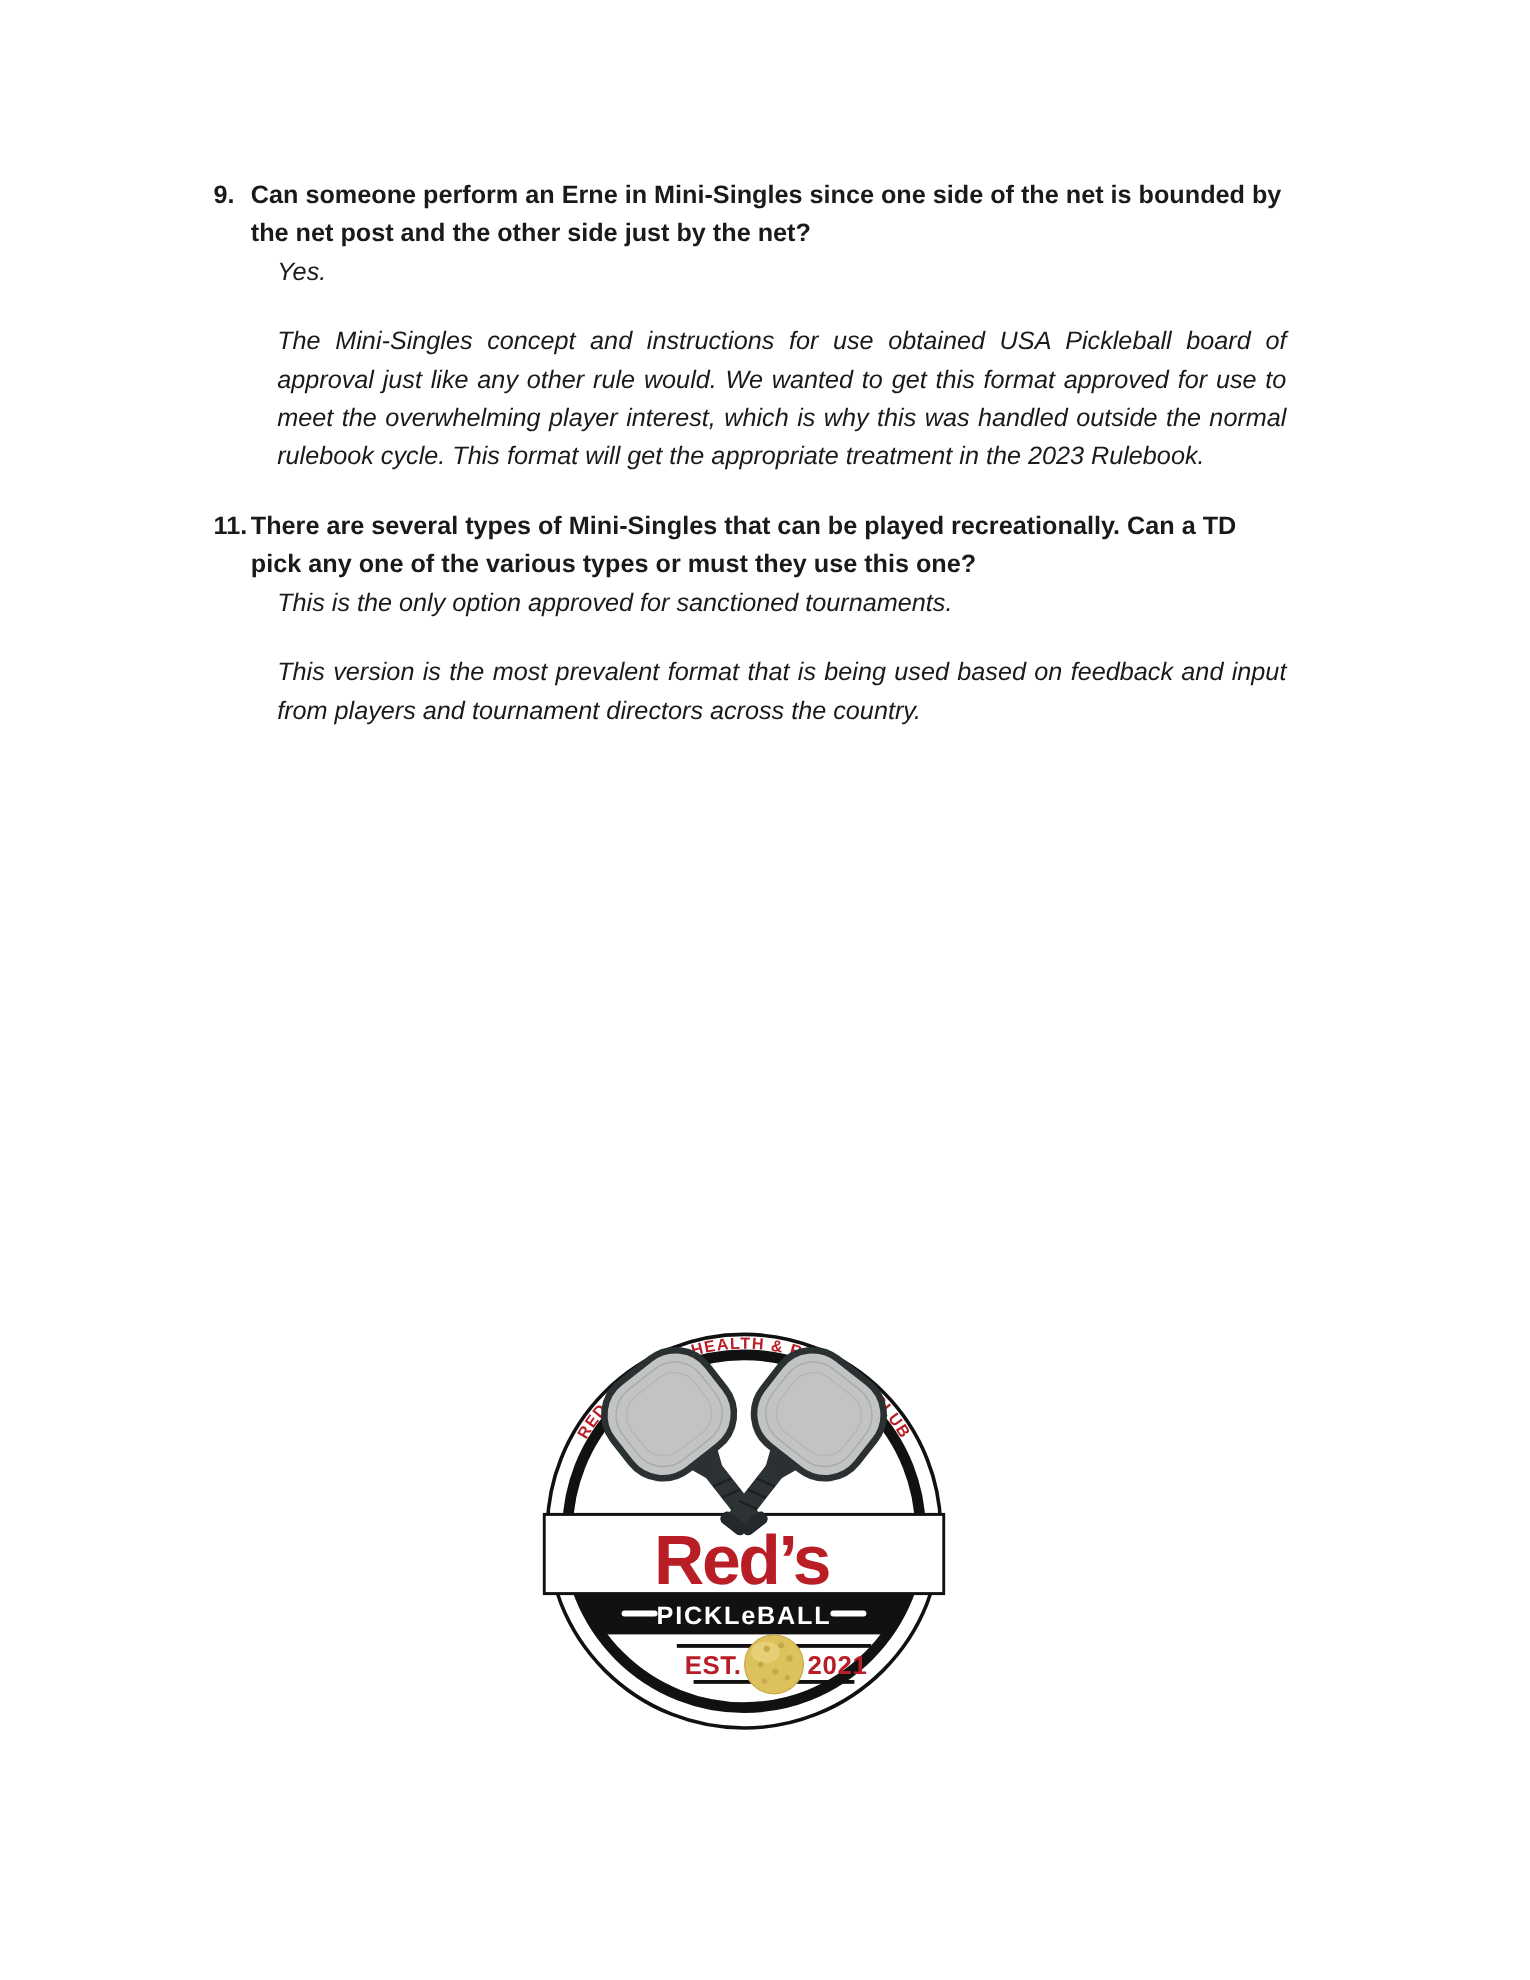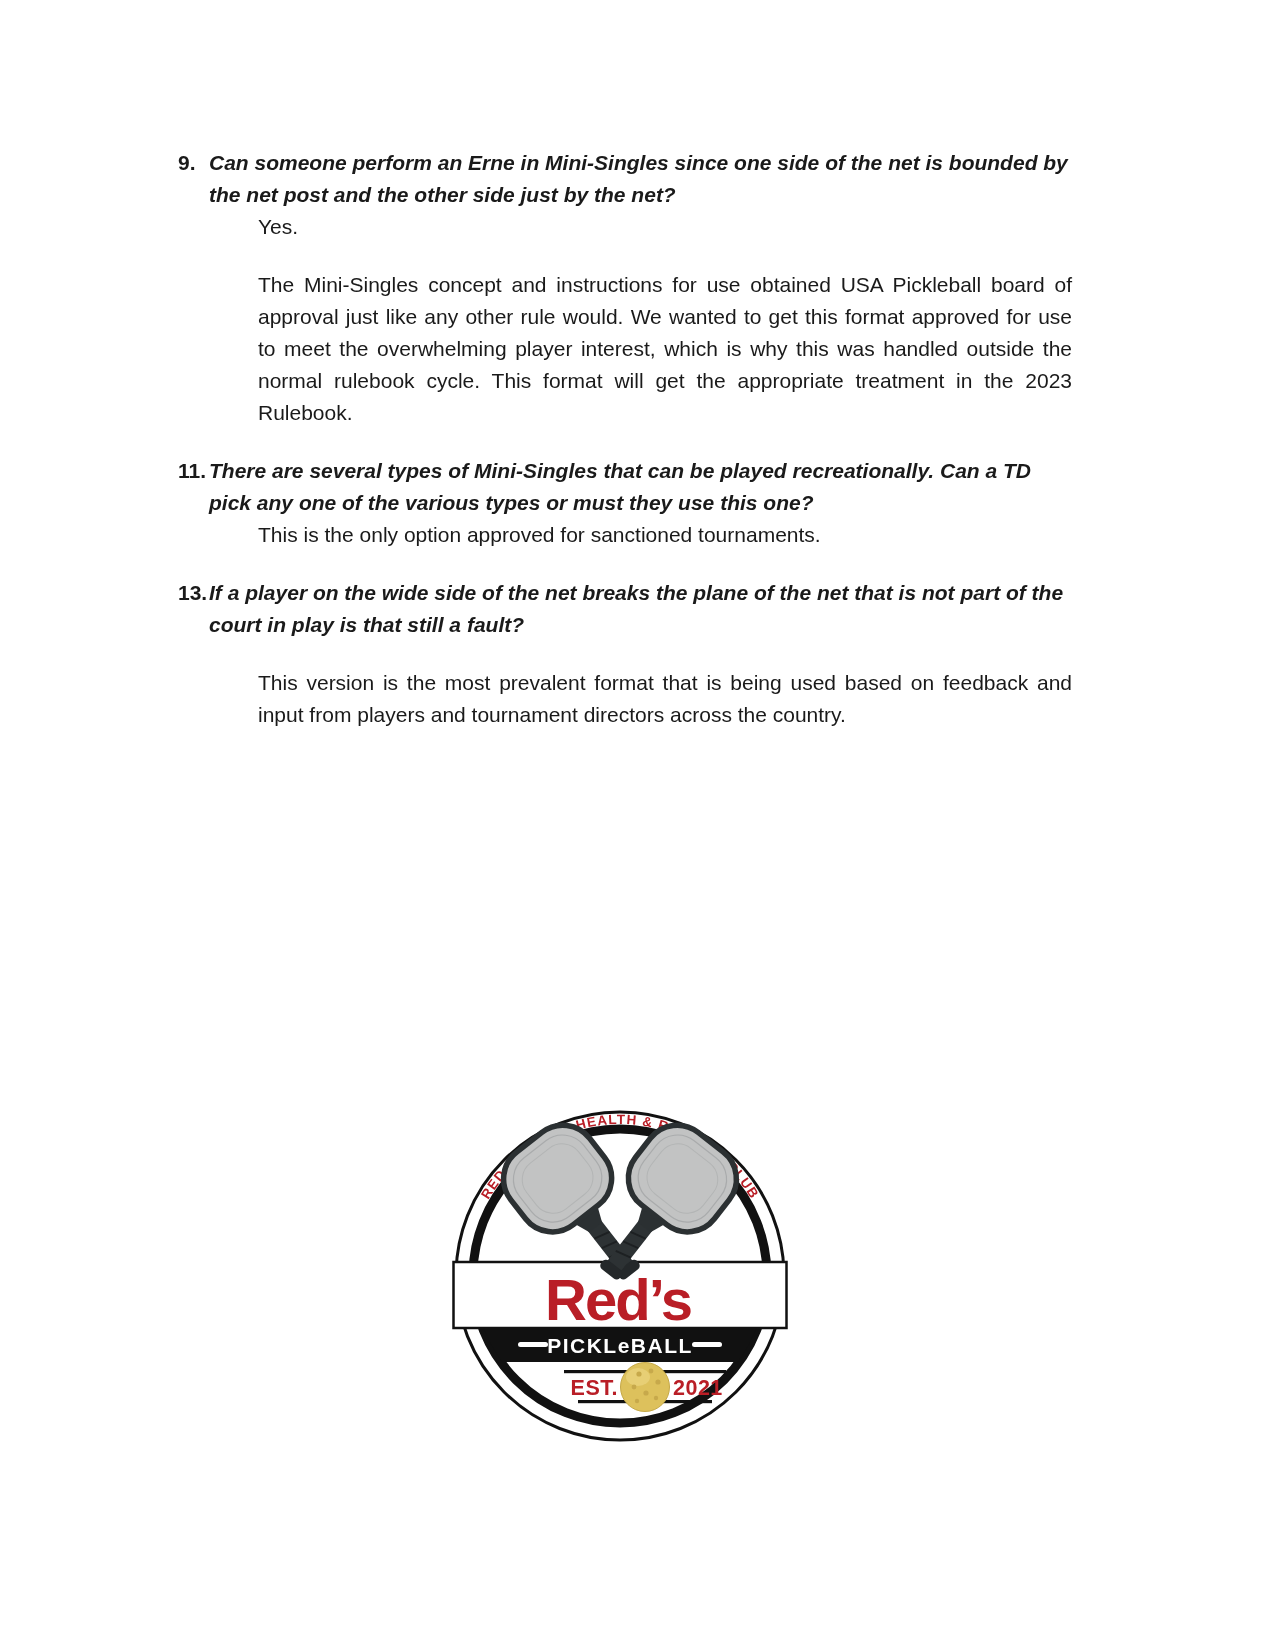--- a/index.html
+++ b/index.html
@@ -19,23 +19,24 @@
     line-height:32px;
   }
   .faq-item { margin:0 0 26px 0; }
   .q-row { display:flex; }
   .num {
     flex:0 0 31px;
     width:31px;
     font-weight:bold;
     white-space:nowrap;
   }
-  .q { flex:1; font-weight:bold;font-style:italic; }
+  .q { flex:1; font-weight:bold; }
   .a {
-    margin:0 0 0 80px;
+    margin:0 0 0 53px;
+    font-style:italic;
     text-align:justify;
   }
   .logo-wrap {
     position:absolute;
     left:452px; top:1106px;
     width:336px; height:340px;
   }
   svg text { font-family:"Liberation Sans", sans-serif; }
 </style>
 </head>
@@ -60,24 +61,20 @@
       <span class="num">11.</span>
       <span class="q">There are several types of Mini-Singles that can be played recreationally. Can a TD pick any one of the various types or must they use this one?</span>
     </div>
     <p class="a">This is the only option approved for sanctioned tournaments.</p>
   </div>
 
   <div class="faq-item">
   </div>
 
   <div class="faq-item">
-    <div class="q-row">
-      <span class="num">13.</span>
-      <span class="q">If a player on the wide side of the net breaks the plane of the net that is not part of the court in play is that still a fault?</span>
-    </div>
   </div>
 
   <div class="faq-item">
     <p class="a">This version is the most prevalent format that is being used based on feedback and input from players and tournament directors across the country.</p>
   </div>
 
 </main>
 
 <div class="logo-wrap">
   <svg viewBox="0 0 336 340" width="336" height="340">

